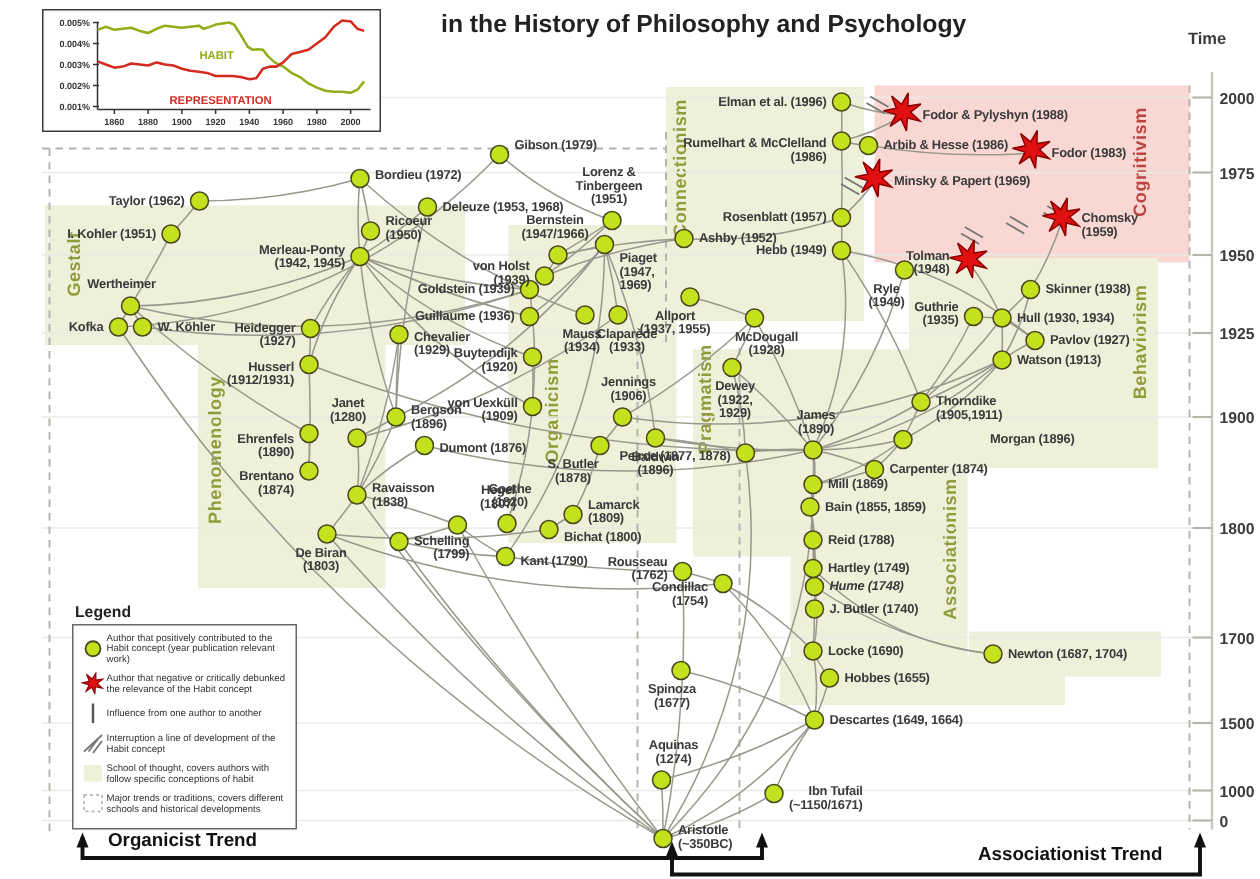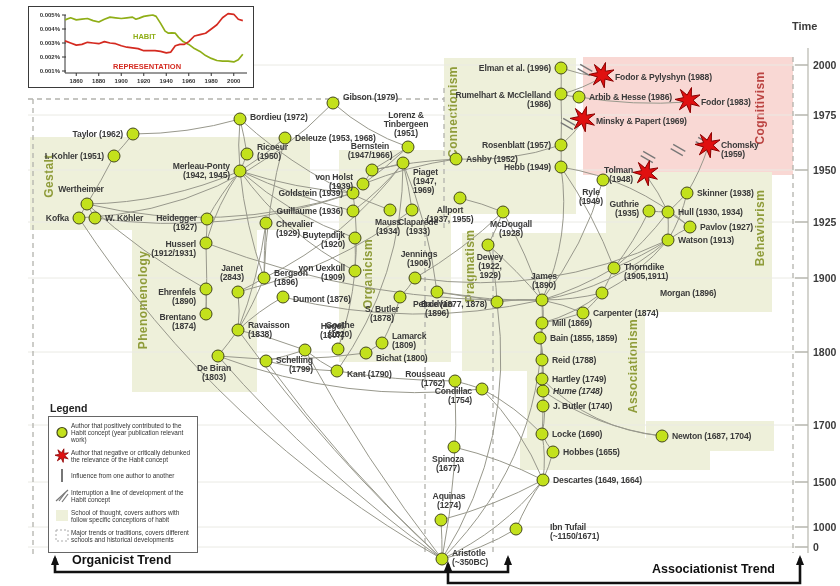--- a/index.html
+++ b/index.html
@@ -312,21 +312,21 @@
         <div>(1874)</div>
       </div>
       <div class="dot" style="left: 266px; top: 223px;"></div>
       <div class="nlabel" style="left: 276px; top: 229px; transform: translate(0px, -50%); text-align: left;">
         <div>Chevalier</div>
         <div>(1929)</div>
       </div>
       <div class="dot" style="left: 238px; top: 292px;"></div>
       <div class="nlabel" style="left: 232px; top: 282px; transform: translate(-50%, -100%); text-align: center;">
         <div>Janet</div>
-        <div>(2843)</div>
+        <div>(1280)</div>
       </div>
       <div class="dot" style="left: 264px; top: 278px;"></div>
       <div class="nlabel" style="left: 274px; top: 278px; transform: translate(0px, -50%); text-align: left;">
         <div>Bergson</div>
         <div>(1896)</div>
       </div>
       <div class="dot" style="left: 283px; top: 297px;"></div>
       <div class="nlabel" style="left: 293px; top: 299px; transform: translate(0px, -50%); text-align: left;">
         <div>Dumont (1876)</div>
       </div>
@@ -461,21 +461,21 @@
       <div class="nlabel" style="left: 449px; top: 510px; transform: translate(-50%, -100%); text-align: center;">
         <div>Aquinas</div>
         <div>(1274)</div>
       </div>
       <div class="dot" style="left: 442px; top: 559px;"></div>
       <div class="nlabel" style="left: 452px; top: 558px; transform: translate(0px, -50%); text-align: left;">
         <div>Aristotle</div>
         <div>(~350BC)</div>
       </div>
       <div class="dot" style="left: 516px; top: 529px;"></div>
-      <div class="nlabel" style="left: 550px; top: 532px; transform: translate(0px, -50%); text-align: left;">
+      <div class="nlabel" style="left: 526px; top: 532px; transform: translate(0px, -50%); text-align: right;">
         <div>Ibn Tufail</div>
         <div>(~1150/1671)</div>
       </div>
       <div class="dot" style="left: 543px; top: 480px;"></div>
       <div class="nlabel" style="left: 553px; top: 480px; transform: translate(0px, -50%); text-align: left;">
         <div>Descartes (1649, 1664)</div>
       </div>
       <div class="dot" style="left: 553px; top: 452px;"></div>
       <div class="nlabel" style="left: 563px; top: 452px; transform: translate(0px, -50%); text-align: right;">
         <div>Hobbes (1655)</div>
@@ -624,20 +624,21 @@
       <div class="nlabel" style="left: 551px; top: 167px; transform: translate(-100%, -50%); text-align: right;">
         <div>Hebb (1949)</div>
       </div>
       <div class="dot" style="left: 456px; top: 159px;"></div>
       <div class="nlabel" style="left: 466px; top: 159px; transform: translate(0px, -50%); text-align: left;">
         <div>Ashby (1952)</div>
       </div>
     </div>
 
   <div id="title">
+    <div>in the History of Philosophy and Psychology</div>
   </div>
 
   <div id="time-label">Time</div>
 
   <div id="inset">
     <svg id="inset-svg" width="221" height="77">
         <line x1="33" y1="8" x2="37" y2="8" stroke="#333" stroke-width="1"></line>
         <text x="31" y="10.2" text-anchor="end" font-size="6" font-weight="bold" fill="#333" font-family="&quot;Liberation Sans&quot;,sans-serif">0.005%</text>
         <line x1="33" y1="22" x2="37" y2="22" stroke="#333" stroke-width="1"></line>
         <text x="31" y="24.2" text-anchor="end" font-size="6" font-weight="bold" fill="#333" font-family="&quot;Liberation Sans&quot;,sans-serif">0.004%</text>

